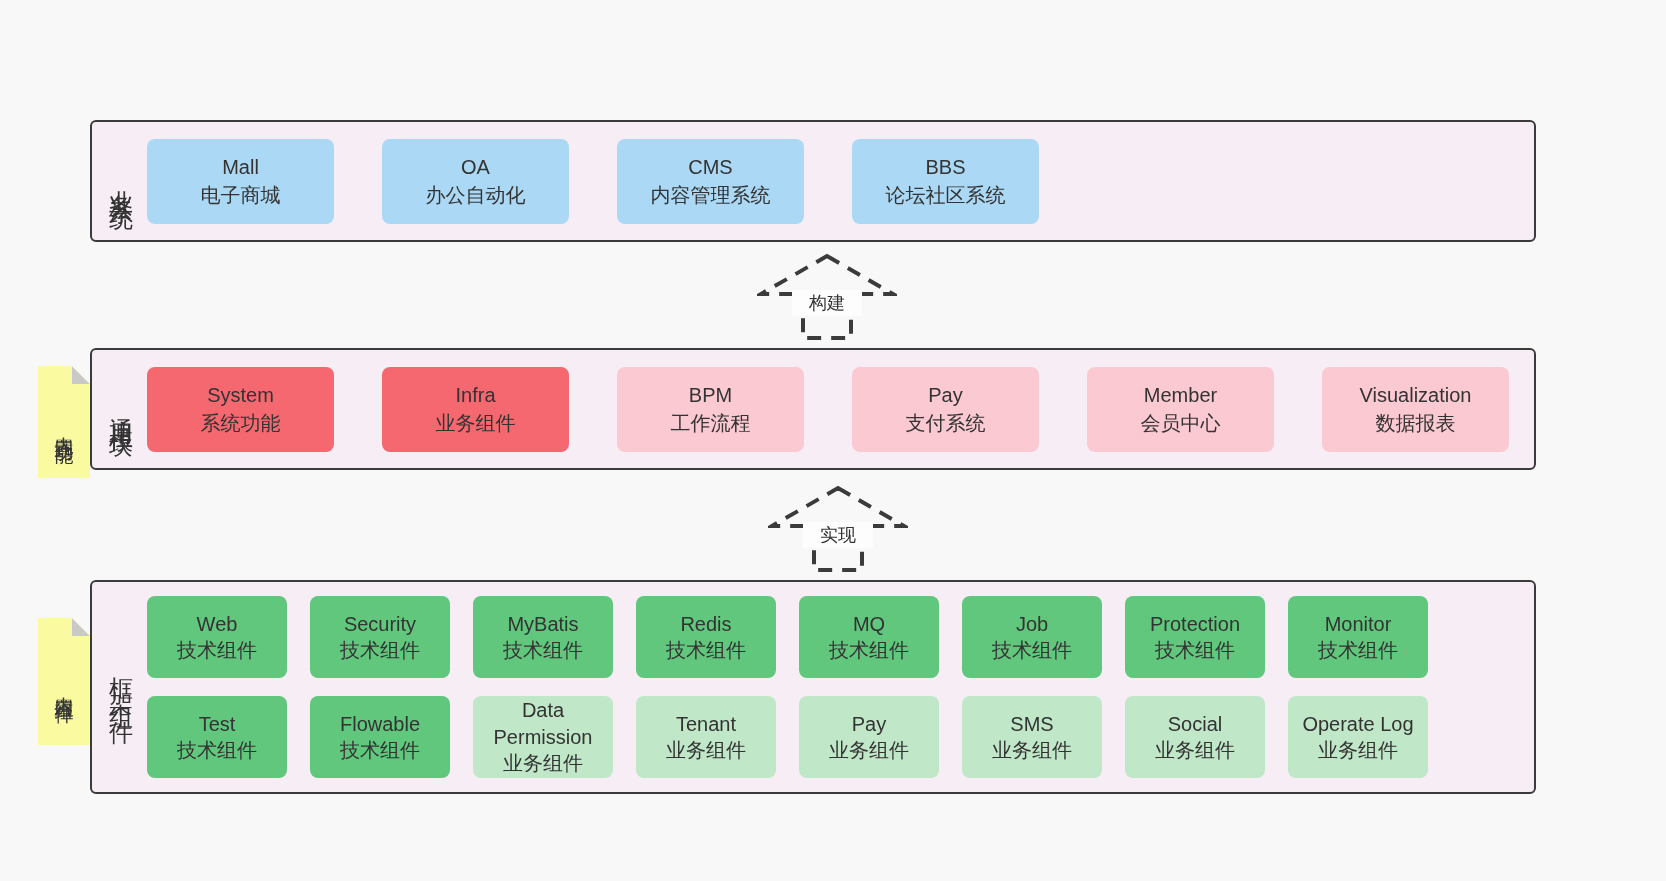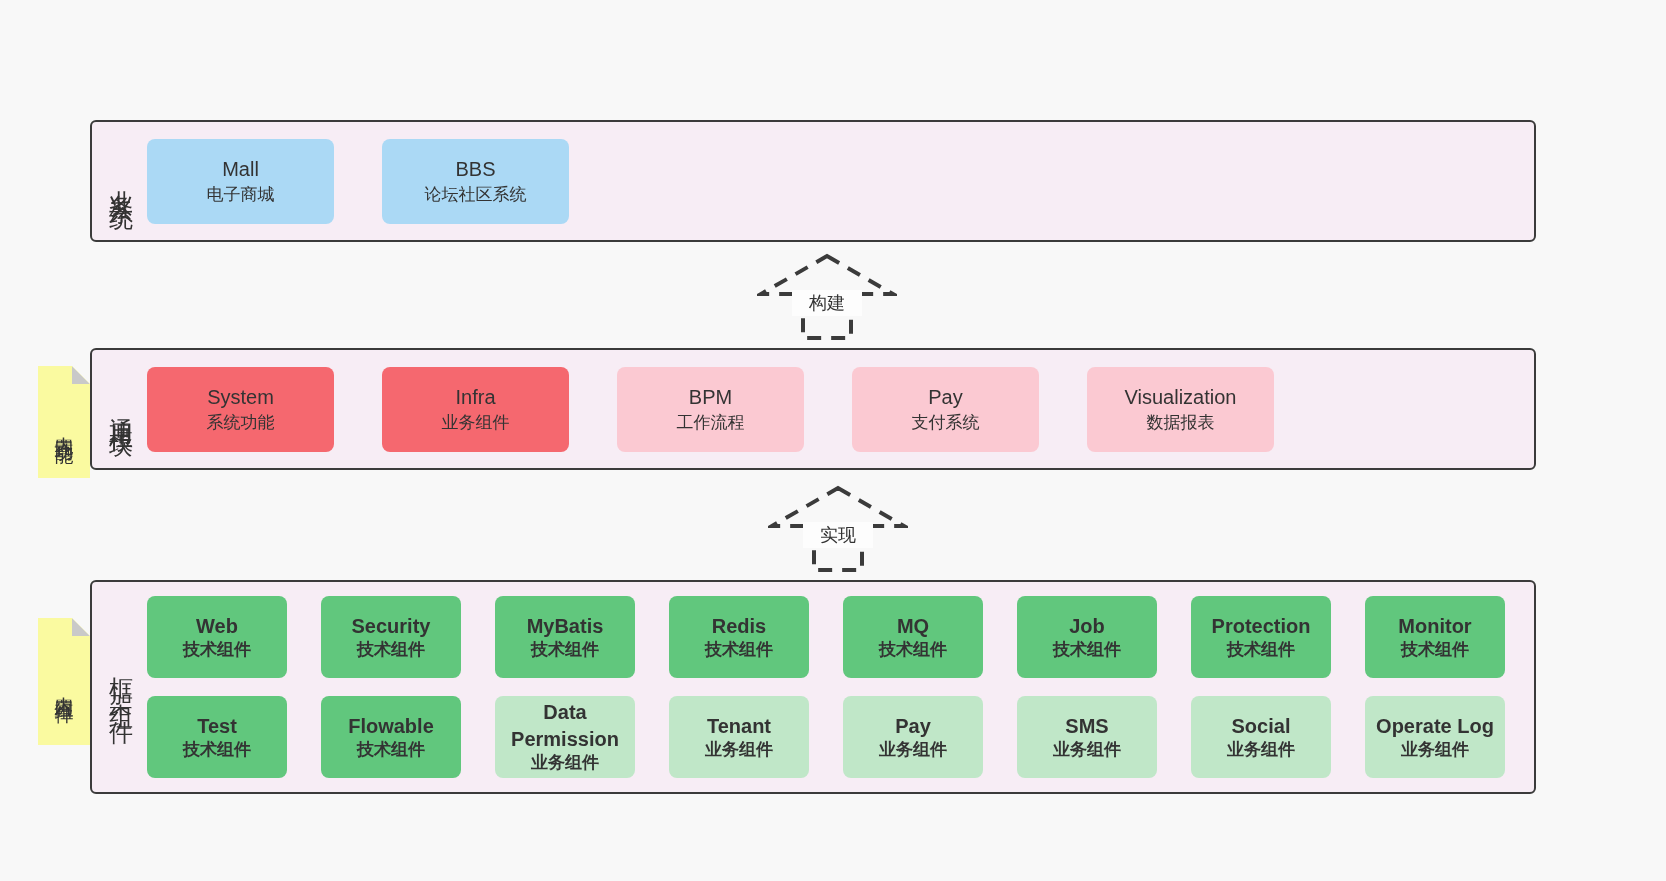--- a/index.html
+++ b/index.html
@@ -33,34 +33,34 @@
   .s-components .section-label{letter-spacing:15px;}
   .rows-wrap{
     position:absolute;
     left:55px;right:6px;top:0;bottom:0;
     display:flex;flex-direction:column;
     justify-content:center;
     gap:18px;
   }
   .box-row{display:flex;}
   .s-business .box-row,.s-modules .box-row{gap:48px;}
-  .s-components .box-row{gap:34px;font-weight:bold;}
+  .s-components .box-row{gap:23px;}
   .box{
     border-radius:8px;
     display:flex;flex-direction:column;
     justify-content:center;align-items:center;
     text-align:center;
     line-height:1.4;
     box-sizing:border-box;
     padding:2px 4px;
   }
   .s-business .box,.s-modules .box{width:187px;height:85px;}
   .s-components .box{width:140px;height:82px;line-height:1.32;}
   .box .en{font-size:20px;}
-  .box .zh{font-size:17px;}
+  .box .zh{font-size:20px;}
   .c-blue{background:var(--blue,#abd9f5);}
   .c-red{background:var(--red,#f5686f);}
   .c-pink{background:var(--pink,#fbc9d2);text-align:right;}
   .c-green{background:var(--green,#61c77d);}
   .c-light_green{background:var(--light-green,#c0e7c8);}
   .note{
     position:absolute;
     width:52px;
     background:var(--note-yellow,#fafaa0);
     clip-path:polygon(0 0,calc(100% - 18px) 0,100% 18px,100% 100%,0 100%);
@@ -110,20 +110,28 @@
 
 <div class="section s-business" style="left:90px;top:120px;width:1446px;height:122px;">
   <span class="section-label">业务系统</span>
   <div class="rows-wrap">
       <div class="box-row">
         <div class="box c-blue">
           <div class="en">Mall</div>
           <div class="zh">电子商城</div>
         </div>
         <div class="box c-blue">
+          <div class="en">OA</div>
+          <div class="zh">办公自动化</div>
+        </div>
+        <div class="box c-blue">
+          <div class="en">CMS</div>
+          <div class="zh">内容管理系统</div>
+        </div>
+        <div class="box c-blue">
           <div class="en">BBS</div>
           <div class="zh">论坛社区系统</div>
         </div>
       </div>
     </div>
 </div>
 
 <div class="arrow" style="left:757px;top:252px;">
   <svg viewBox="0 0 140 90">
     <polygon points="70,4 136,42 94,42 94,86 46,86 46,42 4,42" fill="none" stroke="#3b3b3b" stroke-width="4" stroke-dasharray="14 10"></polygon>
@@ -145,20 +153,24 @@
         </div>
         <div class="box c-pink">
           <div class="en">BPM</div>
           <div class="zh">工作流程</div>
         </div>
         <div class="box c-pink">
           <div class="en">Pay</div>
           <div class="zh">支付系统</div>
         </div>
         <div class="box c-pink">
+          <div class="en">Member</div>
+          <div class="zh">会员中心</div>
+        </div>
+        <div class="box c-pink">
           <div class="en">Visualization</div>
           <div class="zh">数据报表</div>
         </div>
       </div>
     </div>
 </div>
 
 <div class="arrow" style="left:768px;top:484px;">
   <svg viewBox="0 0 140 90">
     <polygon points="70,4 136,42 94,42 94,86 46,86 46,42 4,42" fill="none" stroke="#3b3b3b" stroke-width="4" stroke-dasharray="14 10"></polygon>

